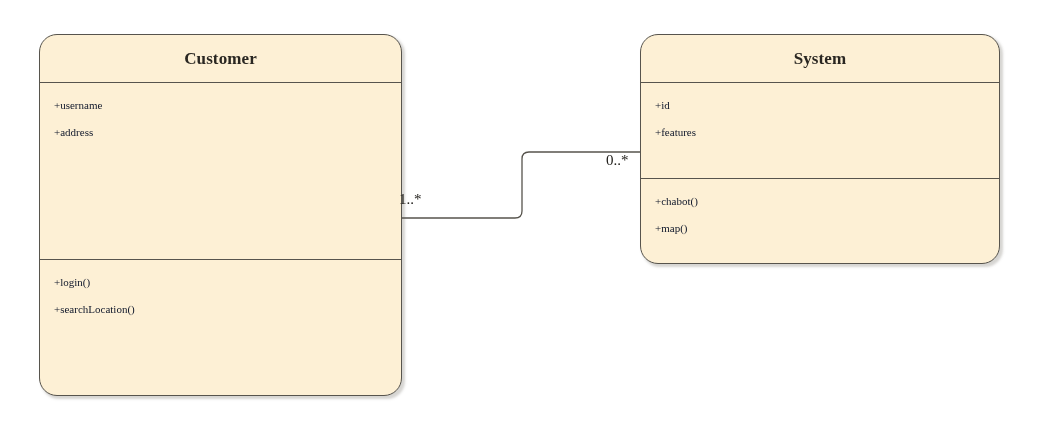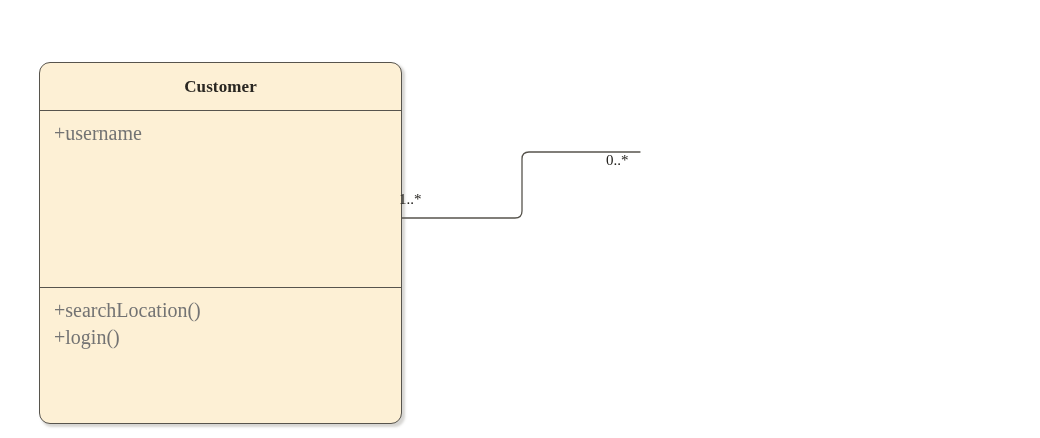--- a/index.html
+++ b/index.html
@@ -19,24 +19,23 @@
     position: absolute;
     inset: 0;
   }
 
   
   .uml-class {
     position: absolute;
     box-sizing: border-box;
     background: #fdf0d5;
     border: 1.4px solid #57544d;
-    border-radius: 11px;
+    border-radius: 18px;
     box-shadow: 2.5px 2.5px 2.5px rgba(120,115,105,0.30);
     overflow: hidden;
-    margin-top: 28px;
   }
 
   .uml-title {
     text-align: center;
     font-weight: bold;
     font-size: 17px;
     color: #2a2722;
     letter-spacing: 0.1px;
     box-sizing: border-box;
     display: flex;
@@ -48,23 +47,23 @@
     height: 0;
     border-top: 1.4px solid #57544d;
   }
 
   .uml-compartment {
     box-sizing: border-box;
     padding: 9px 0 6px 14px;
   }
 
   .uml-member {
-    font-size: 20px;
+    font-size: 11px;
     line-height: 27px;
-    color: #737373;
+    color: #0f172a;
     white-space: pre;
   }
 
   
   #class-customer {
     left: 39px;
     top: 34px;
     width: 363px;
     height: 362px;
   }
@@ -106,30 +105,49 @@
 <div id="canvas">
 
   <div class="uml-class" id="class-customer">
 
     <div class="uml-title">Customer</div>
 
     <div class="uml-divider"></div>
 
     <div class="uml-compartment attrs">
       <div class="uml-member">+username</div>
+      <div class="uml-member">+address</div>
     </div>
 
     <div class="uml-divider"></div>
 
     <div class="uml-compartment methods">
+      <div class="uml-member">+login()</div>
       <div class="uml-member">+searchLocation()</div>
-      <div class="uml-member">+login()</div>
     </div>
   </div>
 
+  <div class="uml-class" id="class-system">
+
+    <div class="uml-title">System</div>
+
+    <div class="uml-divider"></div>
+
+    <div class="uml-compartment attrs">
+      <div class="uml-member">+id</div>
+      <div class="uml-member">+features</div>
+    </div>
+
+    <div class="uml-divider"></div>
+
+    <div class="uml-compartment methods">
+      <div class="uml-member">+chabot()</div>
+      <div class="uml-member">+map()</div>
+    </div>
+  </div>
 
   <svg id="association-connector" viewBox="0 0 1040 438" width="1040" height="438">
     <path d="M 402 218 L 515 218 Q 522 218 522 211 L 522 159 Q 522 152 529 152 L 640 152" fill="none" stroke="#57544d" stroke-width="1.3" stroke-linecap="round" stroke-linejoin="round"></path>
   </svg>
 
   <div class="mult-label" id="mult-source">1..*</div>
 
   <div class="mult-label" id="mult-target">0..*</div>
 
 </div>

